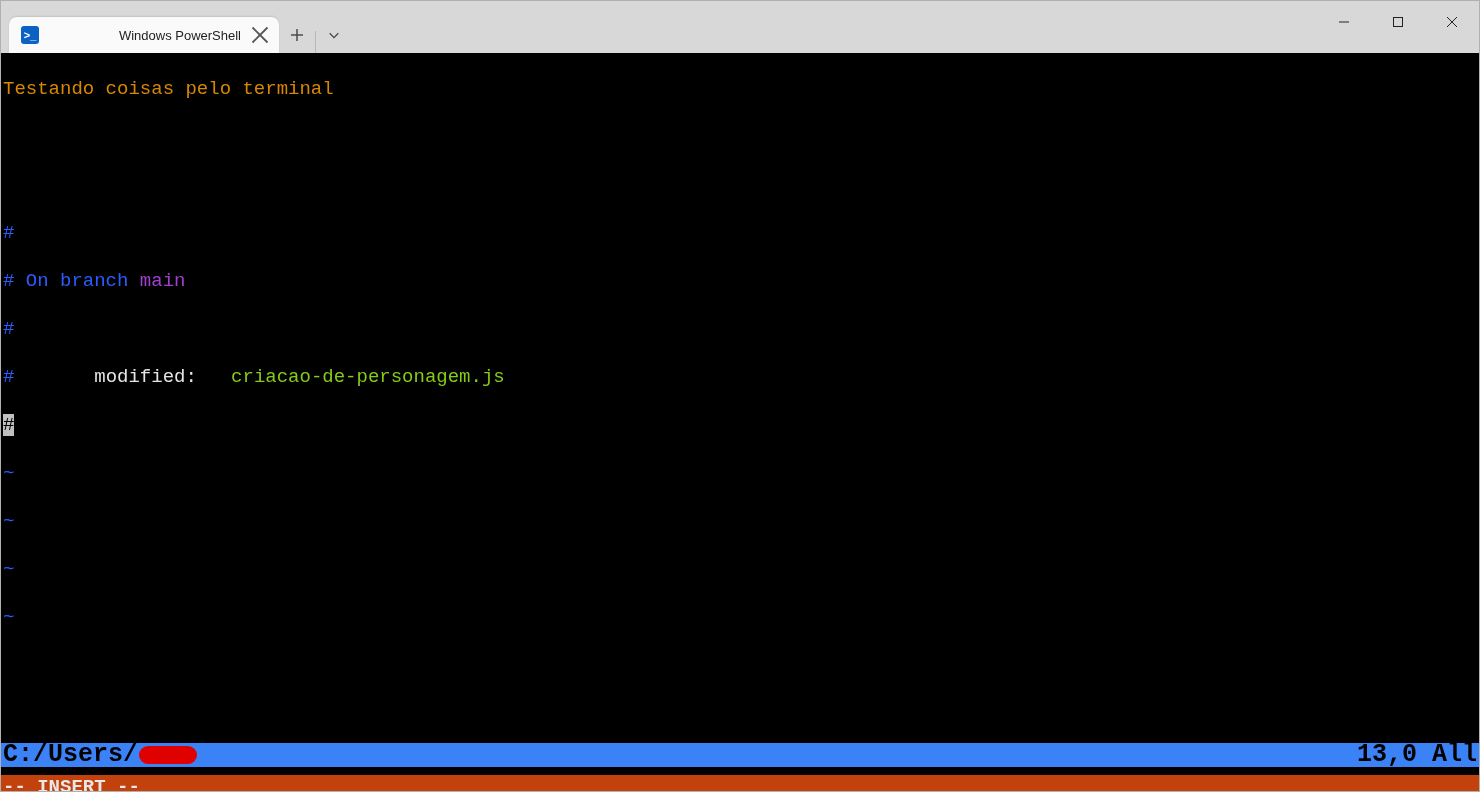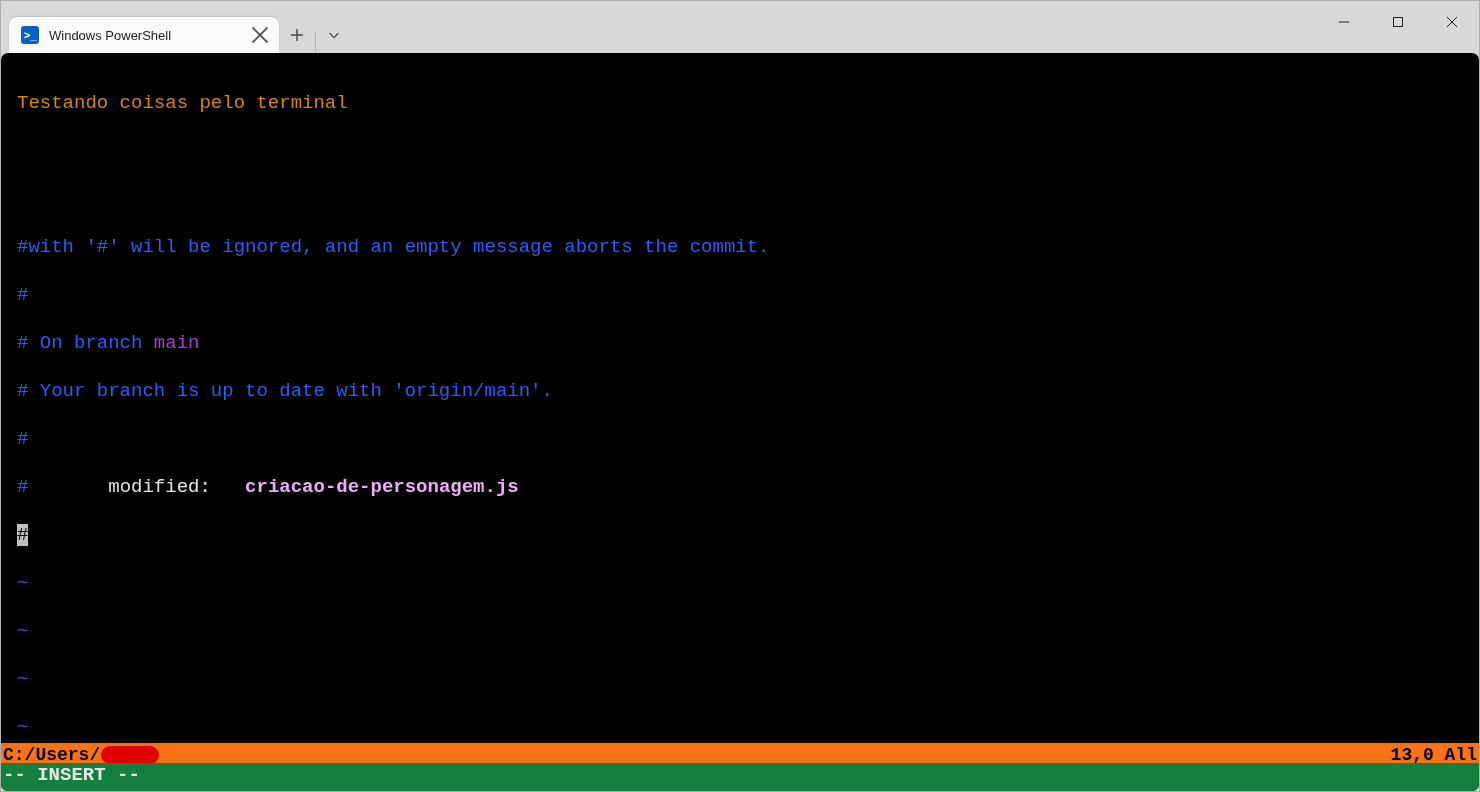--- a/index.html
+++ b/index.html
@@ -36,21 +36,21 @@
   margin-top: 14px;
   box-shadow: 0 -1px 2px rgba(0,0,0,0.1);
 }
 .tab-icon {
   width: 18px; height: 18px;
   background: #0b62c4;
   border-radius: 3px;
   display: flex; align-items: center; justify-content: center;
   color: #fff; font-size: 11px; font-weight: bold;
 }
-.tab-title { font-size: 13px; color: #222; flex: 1; }
+.tab-title { font-size: 13px; color: #222; flex: 1; text-align: right; }
 .tab-close {
   width: 18px; height: 18px;
   display: flex; align-items: center; justify-content: center;
   font-size: 14px; color: #555;
   border-radius: 3px;
 }
 .tabbtn {
   width: 36px; height: 36px;
   display: flex; align-items: center; justify-content: center;
   font-size: 16px; color: #444;
@@ -72,69 +72,68 @@
 
 .terminal {
   flex: 1;
   background: #000;
   font-family: Consolas, "Courier New", monospace;
   font-size: 19px;
   line-height: 24px;
   color: #ccc;
   position: relative;
   overflow: hidden;
-  padding: 14px;
-  border-radius: 7px;
+  padding: 0;
 }
 .termlines {
   white-space: pre;
   padding: 0 2px;
 }
 .termlines div { height: 24px; }
 .c-orange { color: #d78700; }
 .c-blue   { color: #2a5cff; }
 .c-purple { color: #a040d0; }
 .c-green  { color: #e5e5e5; }
-.c-red    { color: #f0abfc; font-weight: bold; }
+.c-red    { color: #84cc16; }
 .c-tilde  { color: #2a5cff; }
 .cursor {
   background: #c0c0c0; color:#000;
 }
 
 .statusbar {
   position: absolute;
   left: 0; right: 0;
   bottom: 24px;
   height: 24px;
-  background: #f97316;
+  background: #3b82f6;
   color: #000;
   font-family: Consolas, "Courier New", monospace;
-  font-size: 18px;
+  font-size: 25px;
   line-height: 24px;
   display: flex;
   padding: 0 2px;
   font-weight: bold;
 }
 .statusbar .left { flex: 0 0 auto; display:flex; align-items:center;}
 .statusbar .spacer { flex: 1; }
 .statusbar .right { flex: 0 0 auto; }
 .redact {
   display: inline-block;
   width: 58px; height: 18px;
   background: #e00000;
   border-radius: 9px;
   vertical-align: middle;
   margin: 0 1px;
 }
 
 .modeline {
   position: absolute;
   left: 0; right: 0; bottom: 0;
-  height: 28px;
-  background: #15803d;
+  height: 16px;
+  background: #c2410c;
   color: #e8e8e8;
   font-family: Consolas, "Courier New", monospace;
   font-size: 19px;
   line-height: 24px;
   font-weight: bold;
   padding: 0 2px;
 }
 </style>
 </head>
 <body>
@@ -184,24 +183,22 @@
           </svg>
       </div>
     </div>
   </div>
 
   <div class="terminal">
     <div class="termlines">
 <div><span class="c-orange">Testando coisas pelo terminal</span></div>
 <div></div>
 <div></div>
-<div><span class="c-blue">#with '#' will be ignored, and an empty message aborts the commit.</span></div>
 <div><span class="c-blue">#</span></div>
 <div><span class="c-blue"># On branch </span><span class="c-purple">main</span></div>
-<div><span class="c-blue"># Your branch is up to date with 'origin/main'.</span></div>
 <div><span class="c-blue">#</span></div>
 <div><span class="c-blue">#</span><span>       </span><span class="c-green">modified:</span><span>   </span><span class="c-red">criacao-de-personagem.js</span></div>
 <div><span class="cursor">#</span></div>
 <div><span class="c-tilde">~</span></div>
 <div><span class="c-tilde">~</span></div>
 <div><span class="c-tilde">~</span></div>
 <div><span class="c-tilde">~</span></div>
 
 
 

